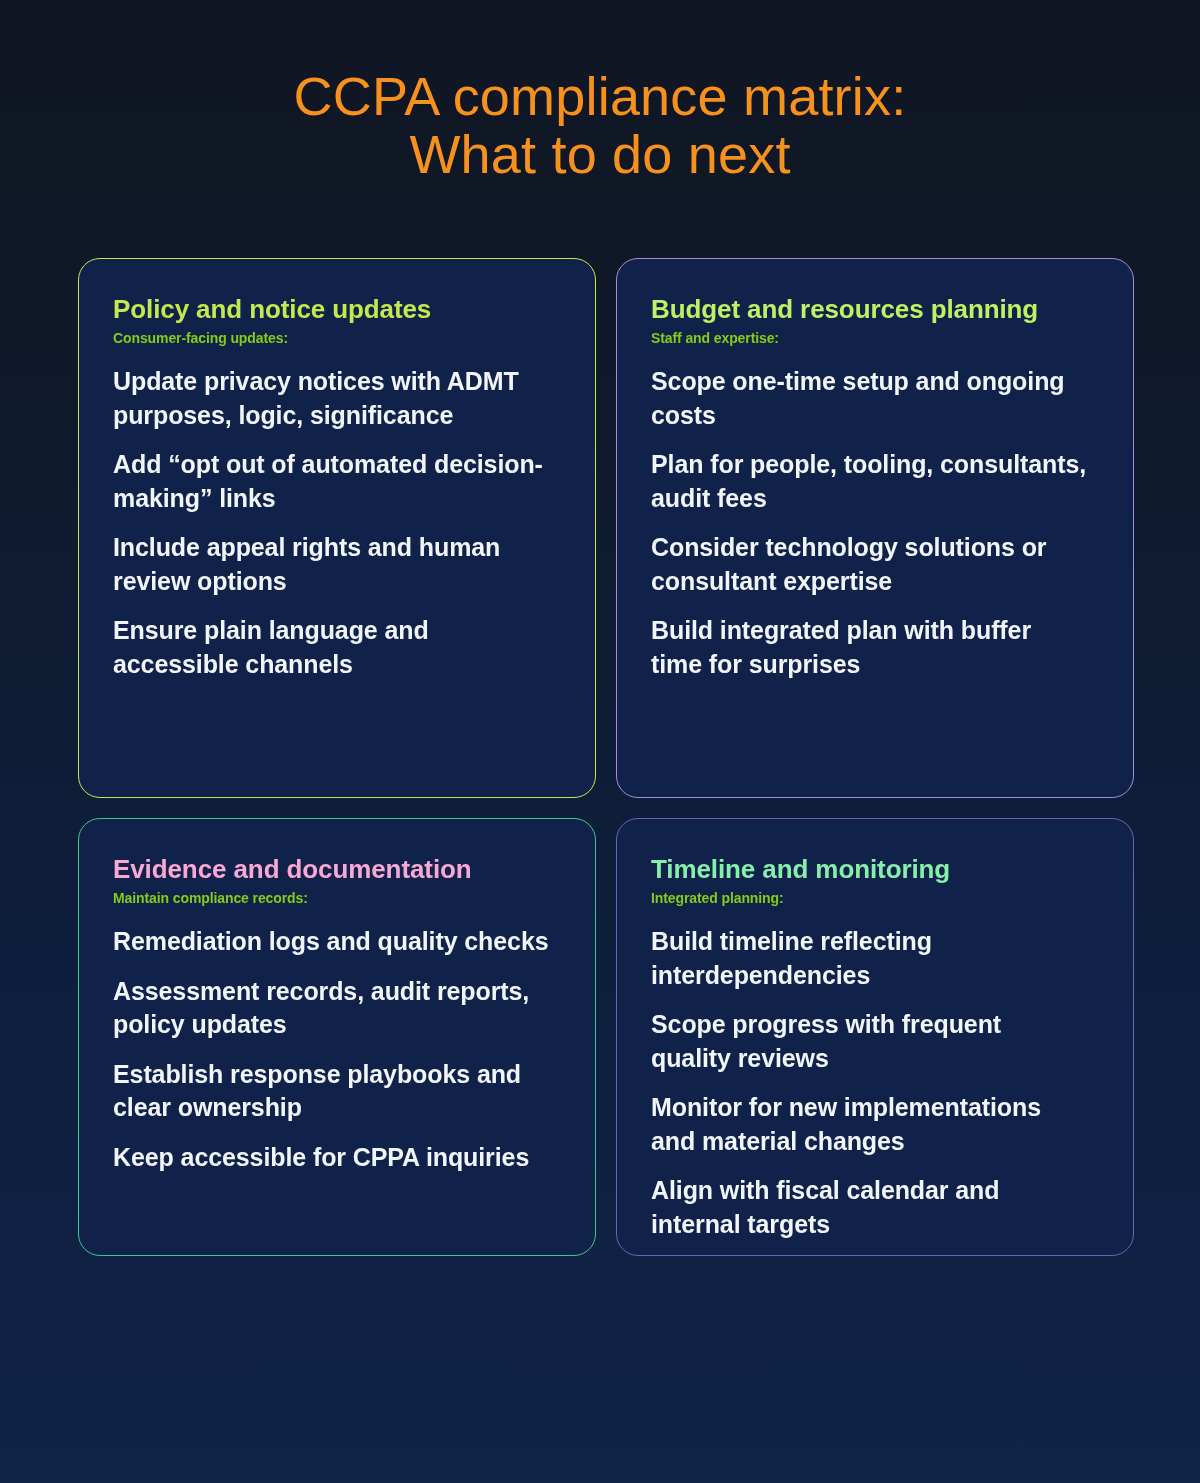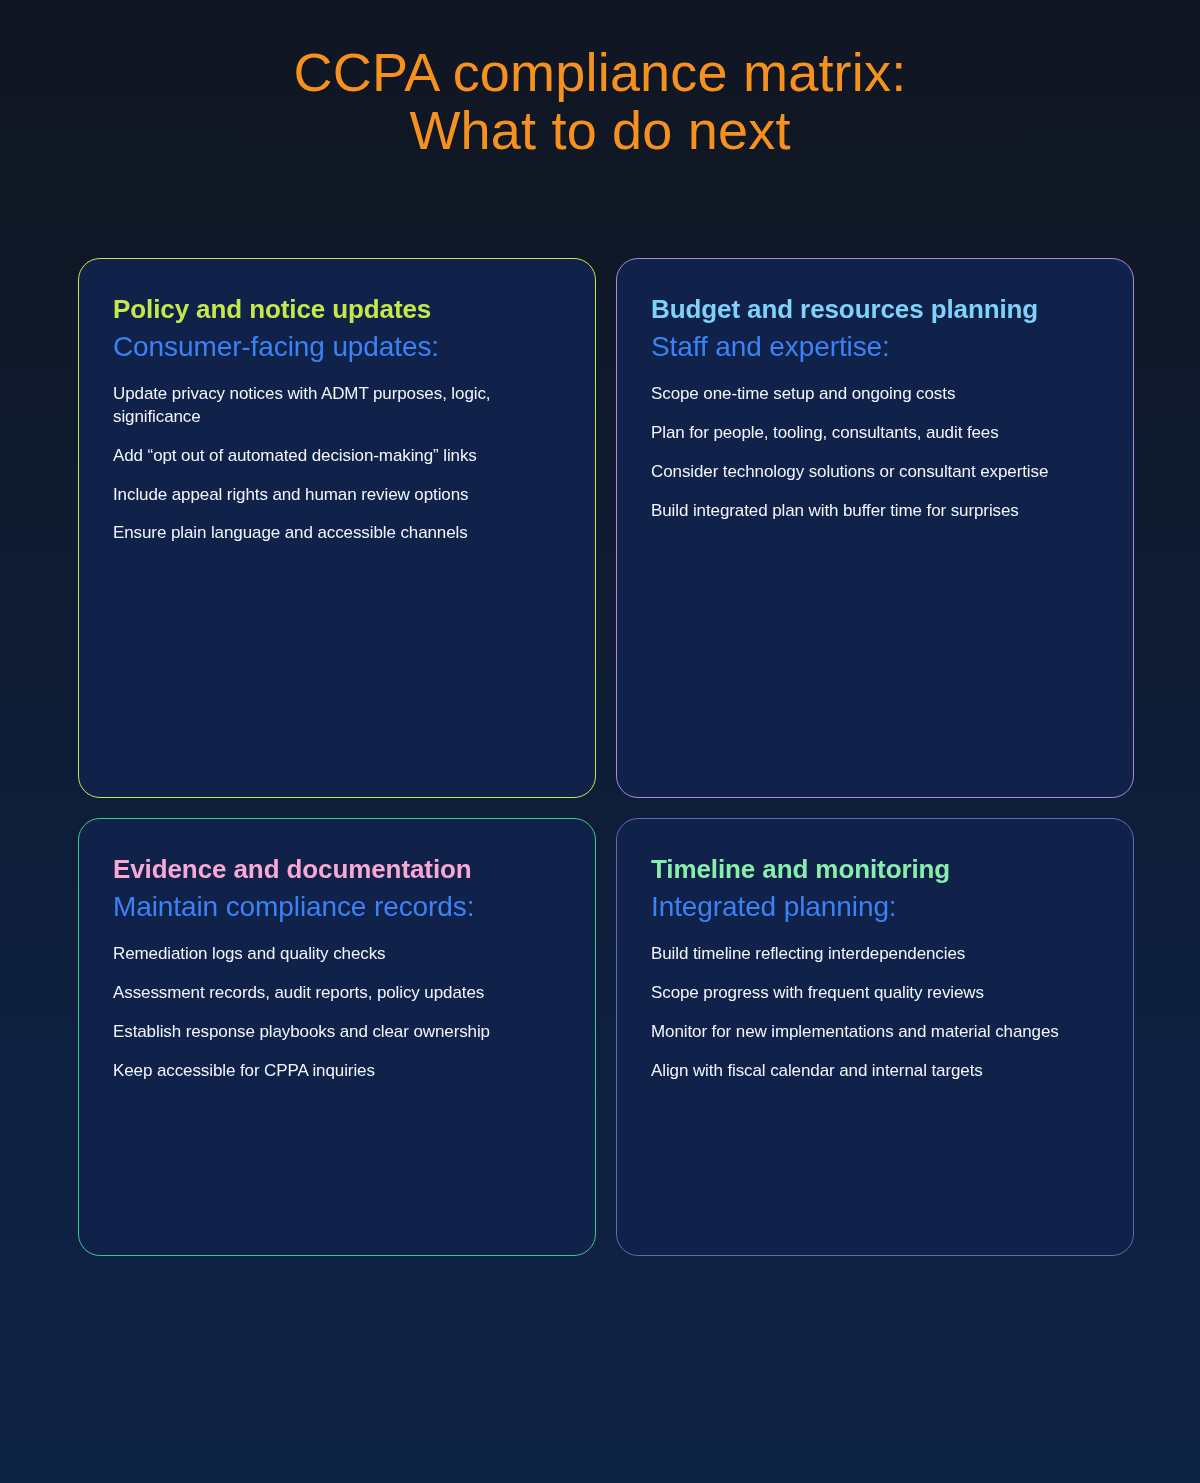--- a/index.html
+++ b/index.html
@@ -29,21 +29,21 @@
     width: 1200px;
     height: 1483px;
     position: relative;
     padding: 0;
   }
 
   
   .title-block {
     width: 100%;
     text-align: center;
-    padding-top: 44px;
+    padding-top: 68px;
   }
 
   .title-line {
     display: block;
     color: #F7911E;
     font-size: 54px;
     font-weight: 400;
     line-height: 1.07;
     letter-spacing: 0.2px;
     font-family: "Liberation Sans", sans-serif;
@@ -78,40 +78,40 @@
 
   .card-title {
     font-size: 26px;
     font-weight: 700;
     line-height: 1.15;
     margin-bottom: 4px;
     letter-spacing: -0.1px;
   }
 
   .t-lime   { color: #C5E84B; }
-  .t-violet { color: #7dd3fc; }
+  .t-violet { color: #bef264; }
   .t-teal   { color: #f9a8d4; }
   .t-indigo { color: #86efac; }
 
   .card-subtitle {
-    font-size: 28px;
-    font-weight: 400;
-    color: #3b82f6;
+    font-size: 14px;
+    font-weight: 700;
+    color: #84cc16;
     line-height: 1.3;
     margin-bottom: 18px;
     letter-spacing: -0.1px;
   }
 
   .bullet-list {
     list-style: none;
   }
 
   .bullet-list li {
-    font-size: 17px;
-    font-weight: 400;
+    font-size: 25px;
+    font-weight: 700;
     line-height: 1.34;
     color: #f2f5fa;
     margin-bottom: 16px;
     letter-spacing: -0.1px;
   }
 
   .bullet-list li:last-child { margin-bottom: 0; }
 </style>
 </head>
 <body>

